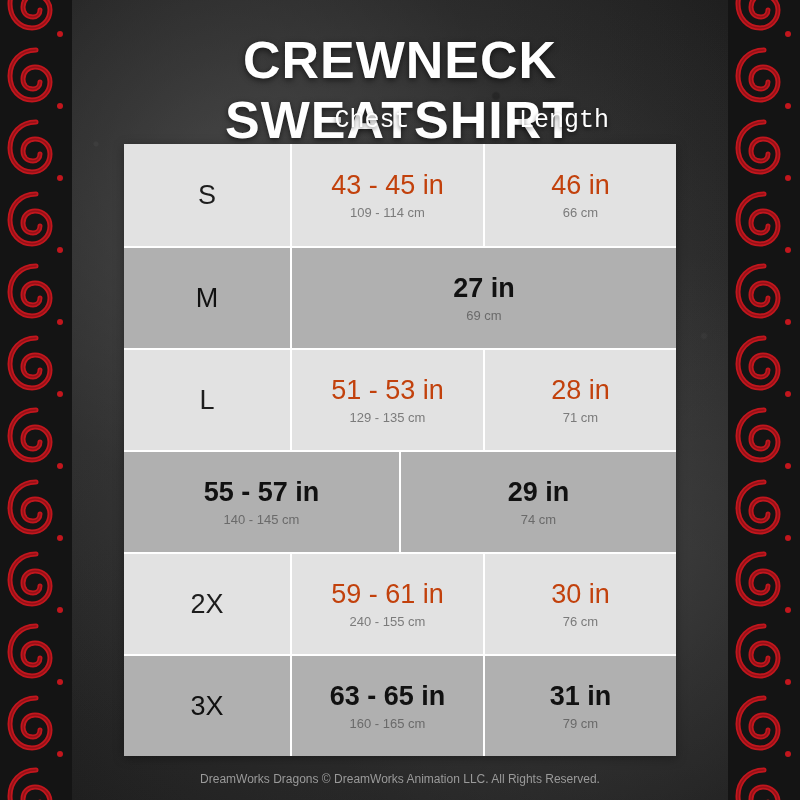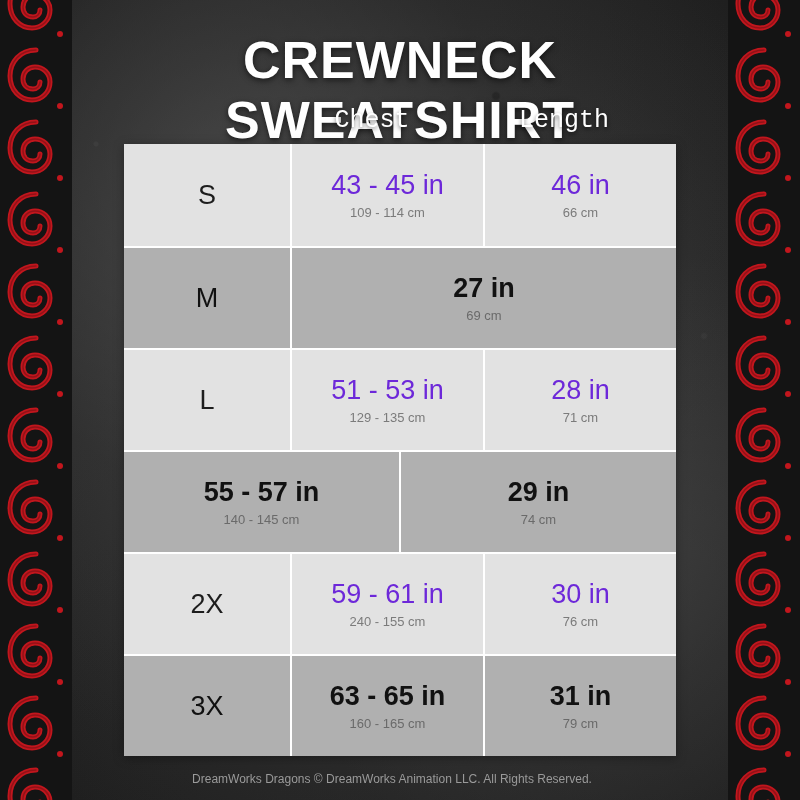--- a/index.html
+++ b/index.html
@@ -141,37 +141,37 @@
   }
   .row + .row .cell {
     border-top: 2px solid #ffffff;
   }
   .size-label {
     font-size: 27px;
     color: #1d1d1d;
   }
   .in {
     font-size: 27px;
-    color: #6d28d9;
+    color: #c2410c;
     line-height: 1.15;
   }
   .cm {
     font-size: 13px;
     color: #7b7b7b;
     margin-top: 4px;
   }
   .row.dark .in { color: #111111; font-weight: bold; }
   .row.dark .size-label { color: #111111; }
   .row.dark .cm { color: #6a6a6a; }
 
   
   .footer {
     position: absolute;
     bottom: 14px;
-    left: 64px;
+    left: 72px;
     width: 656px;
     text-align: center;
     color: #9a9a9a;
     font-size: 12px;
     z-index: 4;
   }
 </style>
 </head>
 <body>
 

